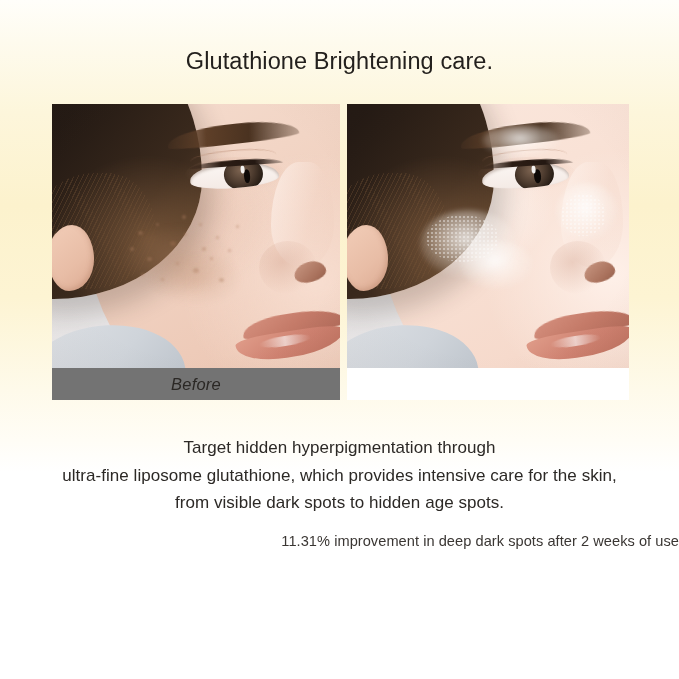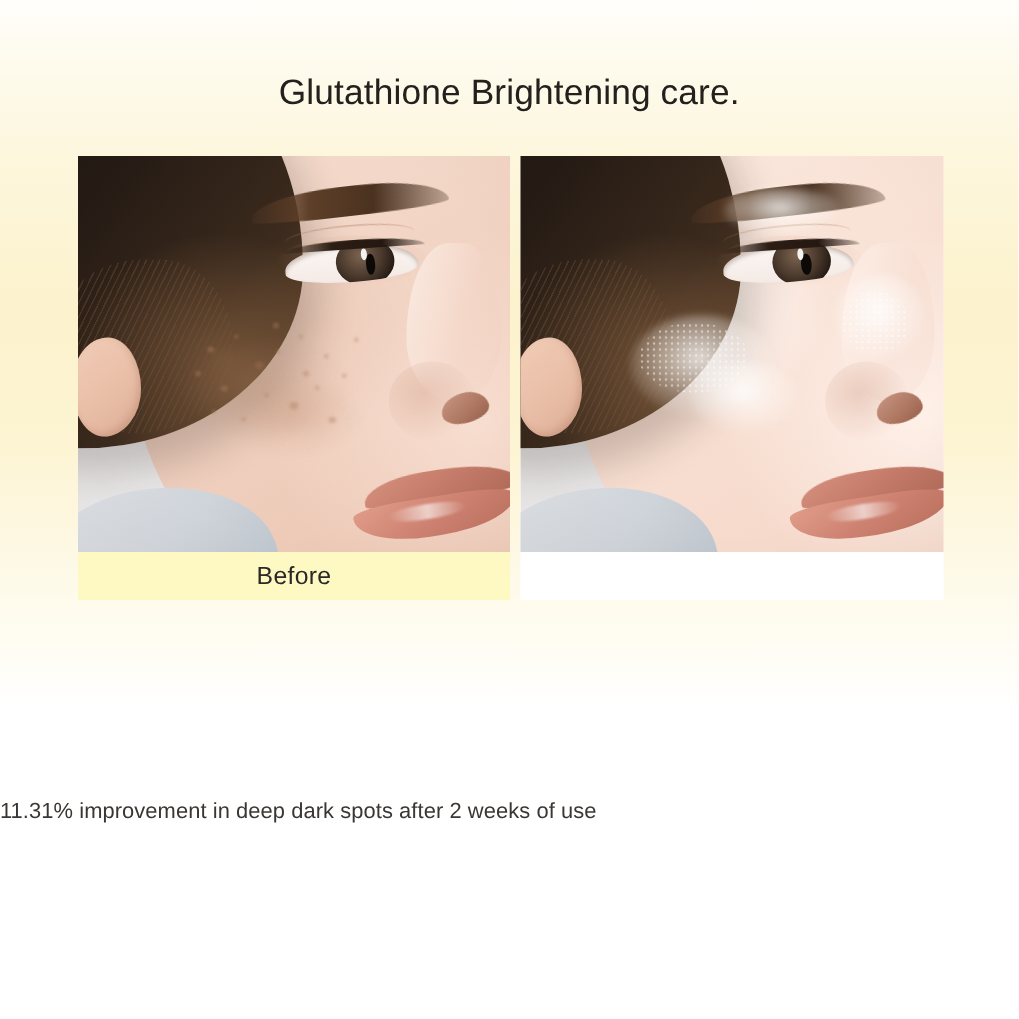--- a/index.html
+++ b/index.html
@@ -40,22 +40,22 @@
   .panel { position:absolute; top:104px; height:296px; overflow:hidden; background:#fff; }
   #panel-before { left:52px; width:288px; }
   #panel-after  { left:347px; width:282px; }
 
   .photo {
     position:absolute; top:0; left:0; right:0; height:264px;
     overflow:hidden;
   }
   .caption-band {
     position:absolute; left:0; right:0; top:264px; bottom:0;
-    background:#fef9c3;
-    display:flex; align-items:center; justify-content:center;
+    background:#737373;
+    display:flex; align-items:center; justify-content:center;font-style:italic;
   }
   .caption-text {
     font-size:16.5px; color:#2b2825; font-weight:400; letter-spacing:.2px;
   }
 
   
   .face-scene { position:absolute; inset:0; }
 
   
   .backdrop {
@@ -278,21 +278,21 @@
     color:#2c2926;
     font-size:17px;
     line-height:27.5px;
     letter-spacing:.05px;
   }
   .body-copy div { white-space:nowrap; }
 
   
   .stats {
     position:absolute; left:0; width:679px; top:530px;
-    text-align:left;
+    text-align:right;
     color:#3a3633;
     font-size:14.6px;
     line-height:22.5px;
     letter-spacing:.05px;
   }
   .stats div { white-space:nowrap; }
 
   
   .footnotes {
     position:absolute; left:0; width:679px; top:627px;
@@ -403,20 +403,25 @@
         <div class="glow" style="left:40%; top:52%; width:26%; height:18%;"></div>
         <div class="glow" style="left:74%; top:30%; width:22%; height:22%;"></div>
         <div class="glow" style="left:48%; top:8%; width:28%; height:12%;"></div>
         <div class="sheen-dots" style="left:28%; top:42%; width:26%; height:18%;"></div>
         <div class="sheen-dots" style="left:76%; top:34%; width:16%; height:16%;"></div>
         <div class="panel-vignette"></div>
       </div>
     </div>
   </div>
 
+  <div class="body-copy">
+    <div>Target hidden hyperpigmentation through</div>
+    <div>ultra-fine liposome glutathione, which provides intensive care for the skin,</div>
+    <div>from visible dark spots to hidden age spots.</div>
+  </div>
 
   <div class="stats">
     <div>11.31% improvement in deep dark spots after 2 weeks of use</div>
   </div>
 
   <div class="footnotes">
   </div>
 
 </div>
 

